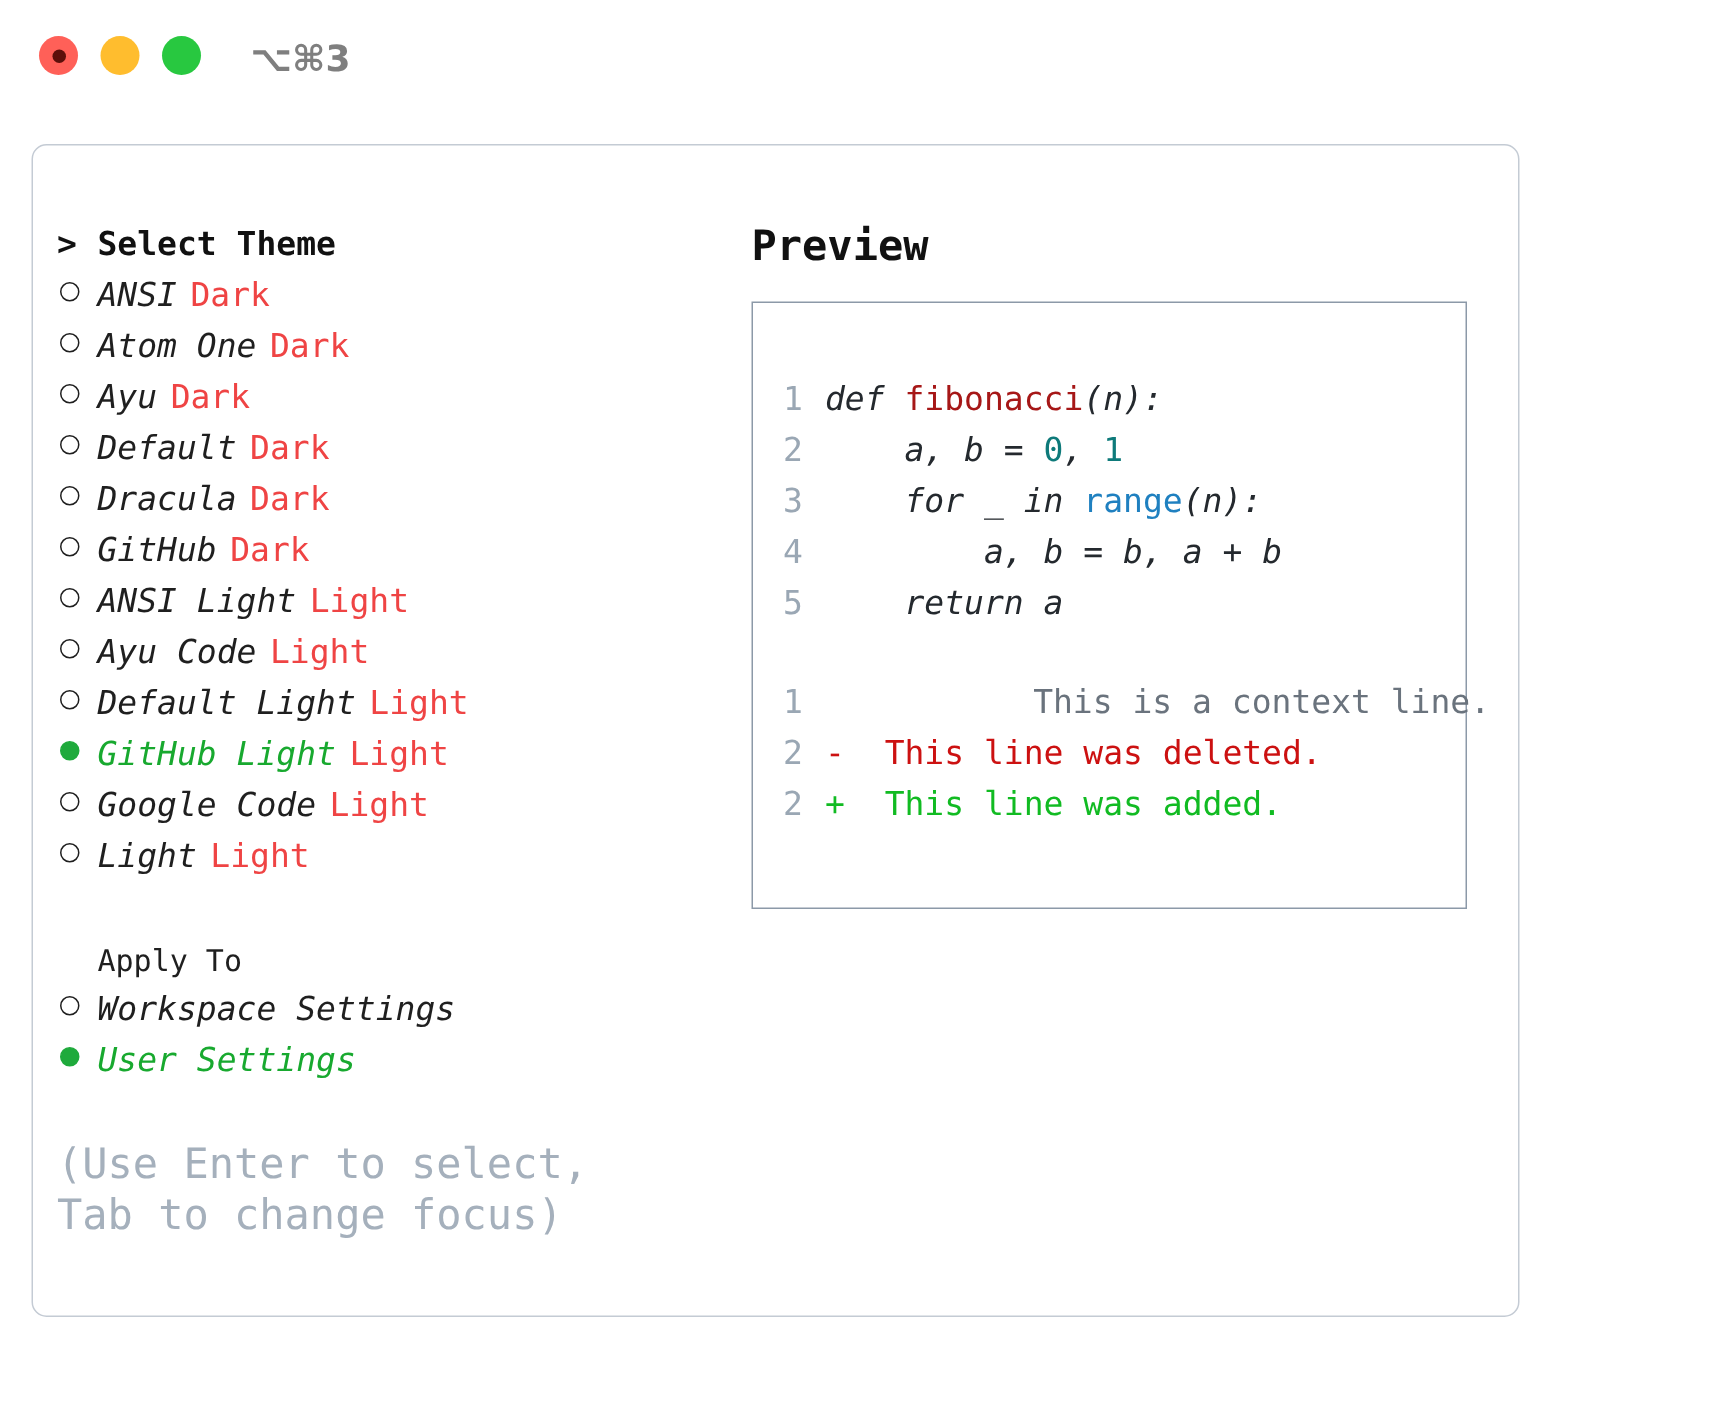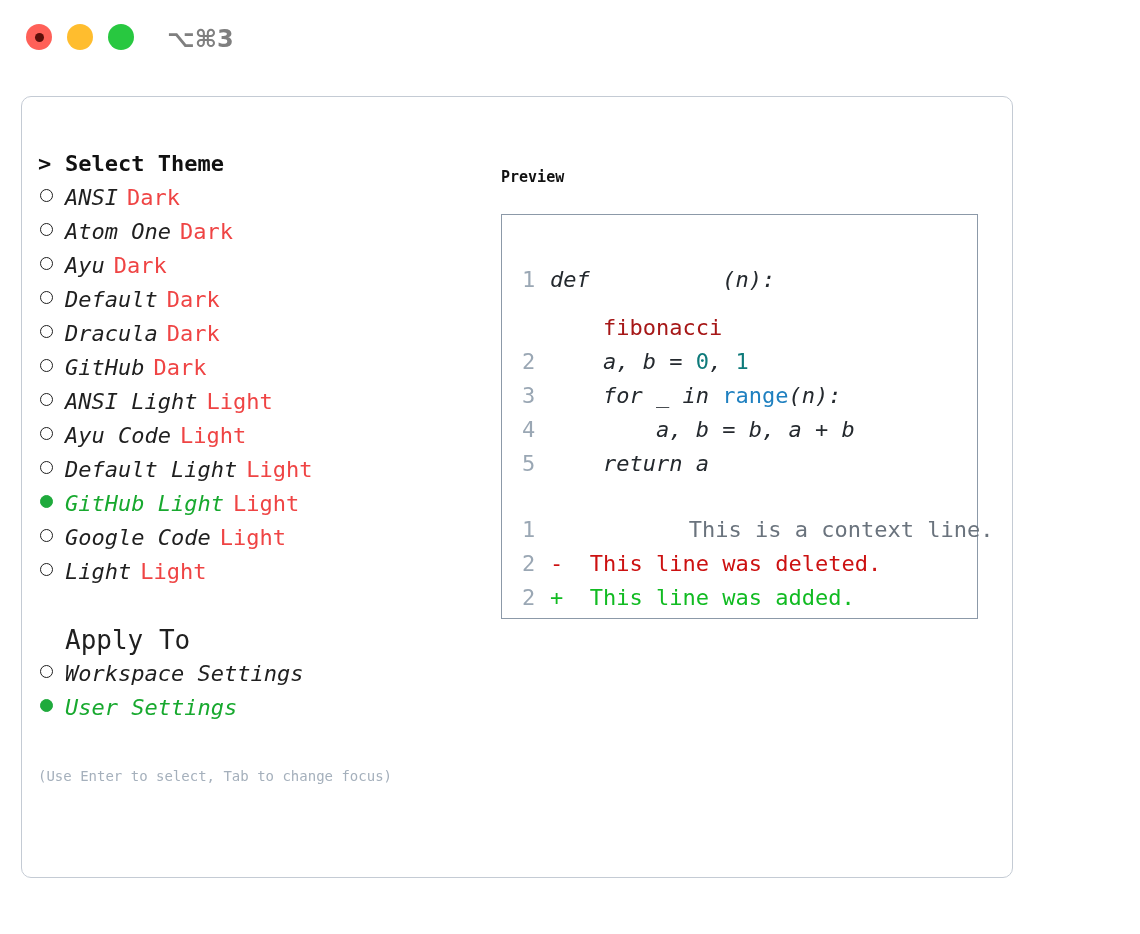--- a/index.html
+++ b/index.html
@@ -129,47 +129,46 @@
   }
   .item-label { color: #1f1f1f; font-style: italic; }
   .item-label.selected { color: #18a92f; }
   .item-tag {
     color: #ef4444;
     margin-left: 9px;
   }
   .spacer-34 { height: 34px; }
 
   .section-head {
-    font-size: 26px;
+    font-size: 20px;
     line-height: 34px;
     color: #1f1f1f;
     padding-left: 27px;
     white-space: pre;
   }
 
   .hint {
-    font-size: 14px;
+    font-size: 28px;
     line-height: 34px;
     color: #a5b0bc;
     width: 410px;
     white-space: normal;
   }
 
   
   .right-col {
     position: absolute;
     left: 479px; top: 50px;
     width: 490px;
   }
   .preview-title {
-    font-size: 15px;
+    font-size: 28px;
     line-height: 34px;
     font-weight: bold;
     color: #111111;
-    margin-top: 13px;
   }
   .code-box {
     margin-top: 20px;
     width: 477px;
     height: 405px;
     border: 1.5px solid #8c99a8;
     box-sizing: border-box;
     background: #ffffff;
     position: relative;
   }
@@ -186,21 +185,21 @@
     white-space: pre;
   }
   .ln {
     display: inline-block;
     width: 28px;
     flex: 0 0 28px;
     color: #9aa7b4;
     text-align: left;
   }
   .ctext { color: #24292e; font-style: italic; }
-  .tok-fn   { color: #a61717; margin-top: 48px; }
+  .tok-fn   { color: #a61717; }
   .tok-num  { color: #0e7a7a; }
   .tok-call { color: #1f80c0; }
   .tok-var  { font-style: italic; color: #24292e; }
   .diff-gap { height: 32px; }
   .diff-ctx { color: #6a737d; margin-left: 33px; }
   .diff-del { color: #cc1111; }
   .diff-add { color: #11bb22; }
 </style>
 </head>
 <body>

